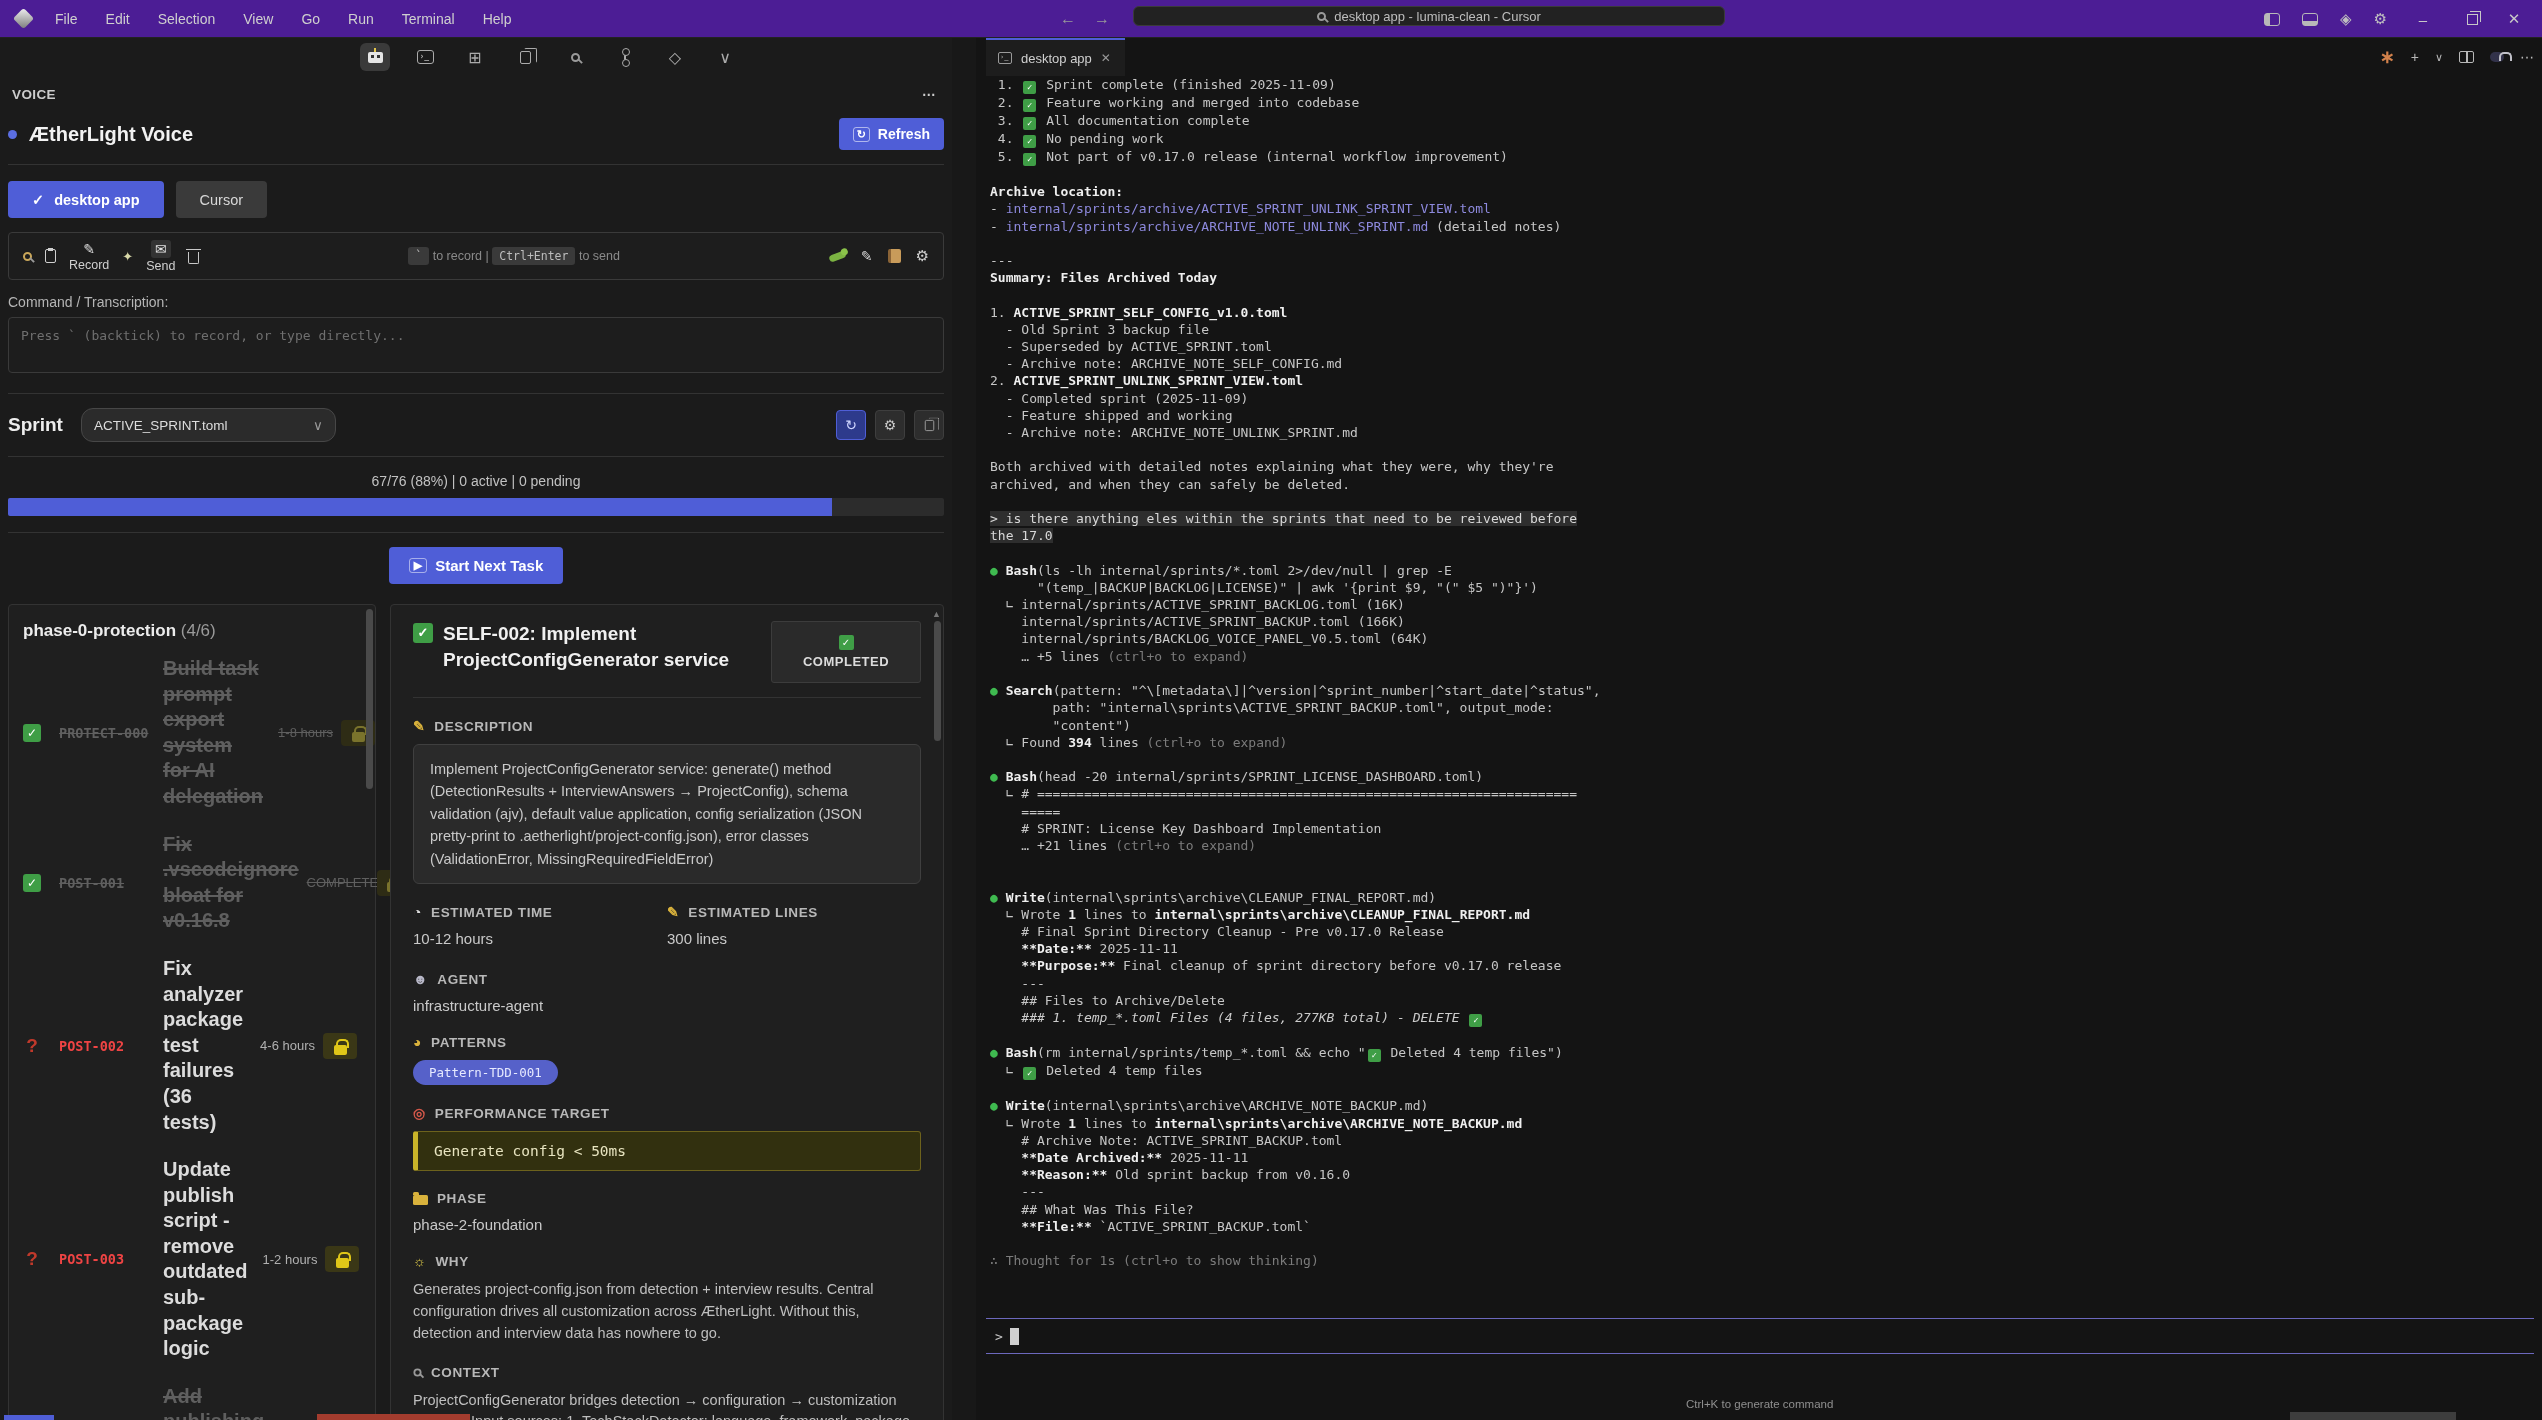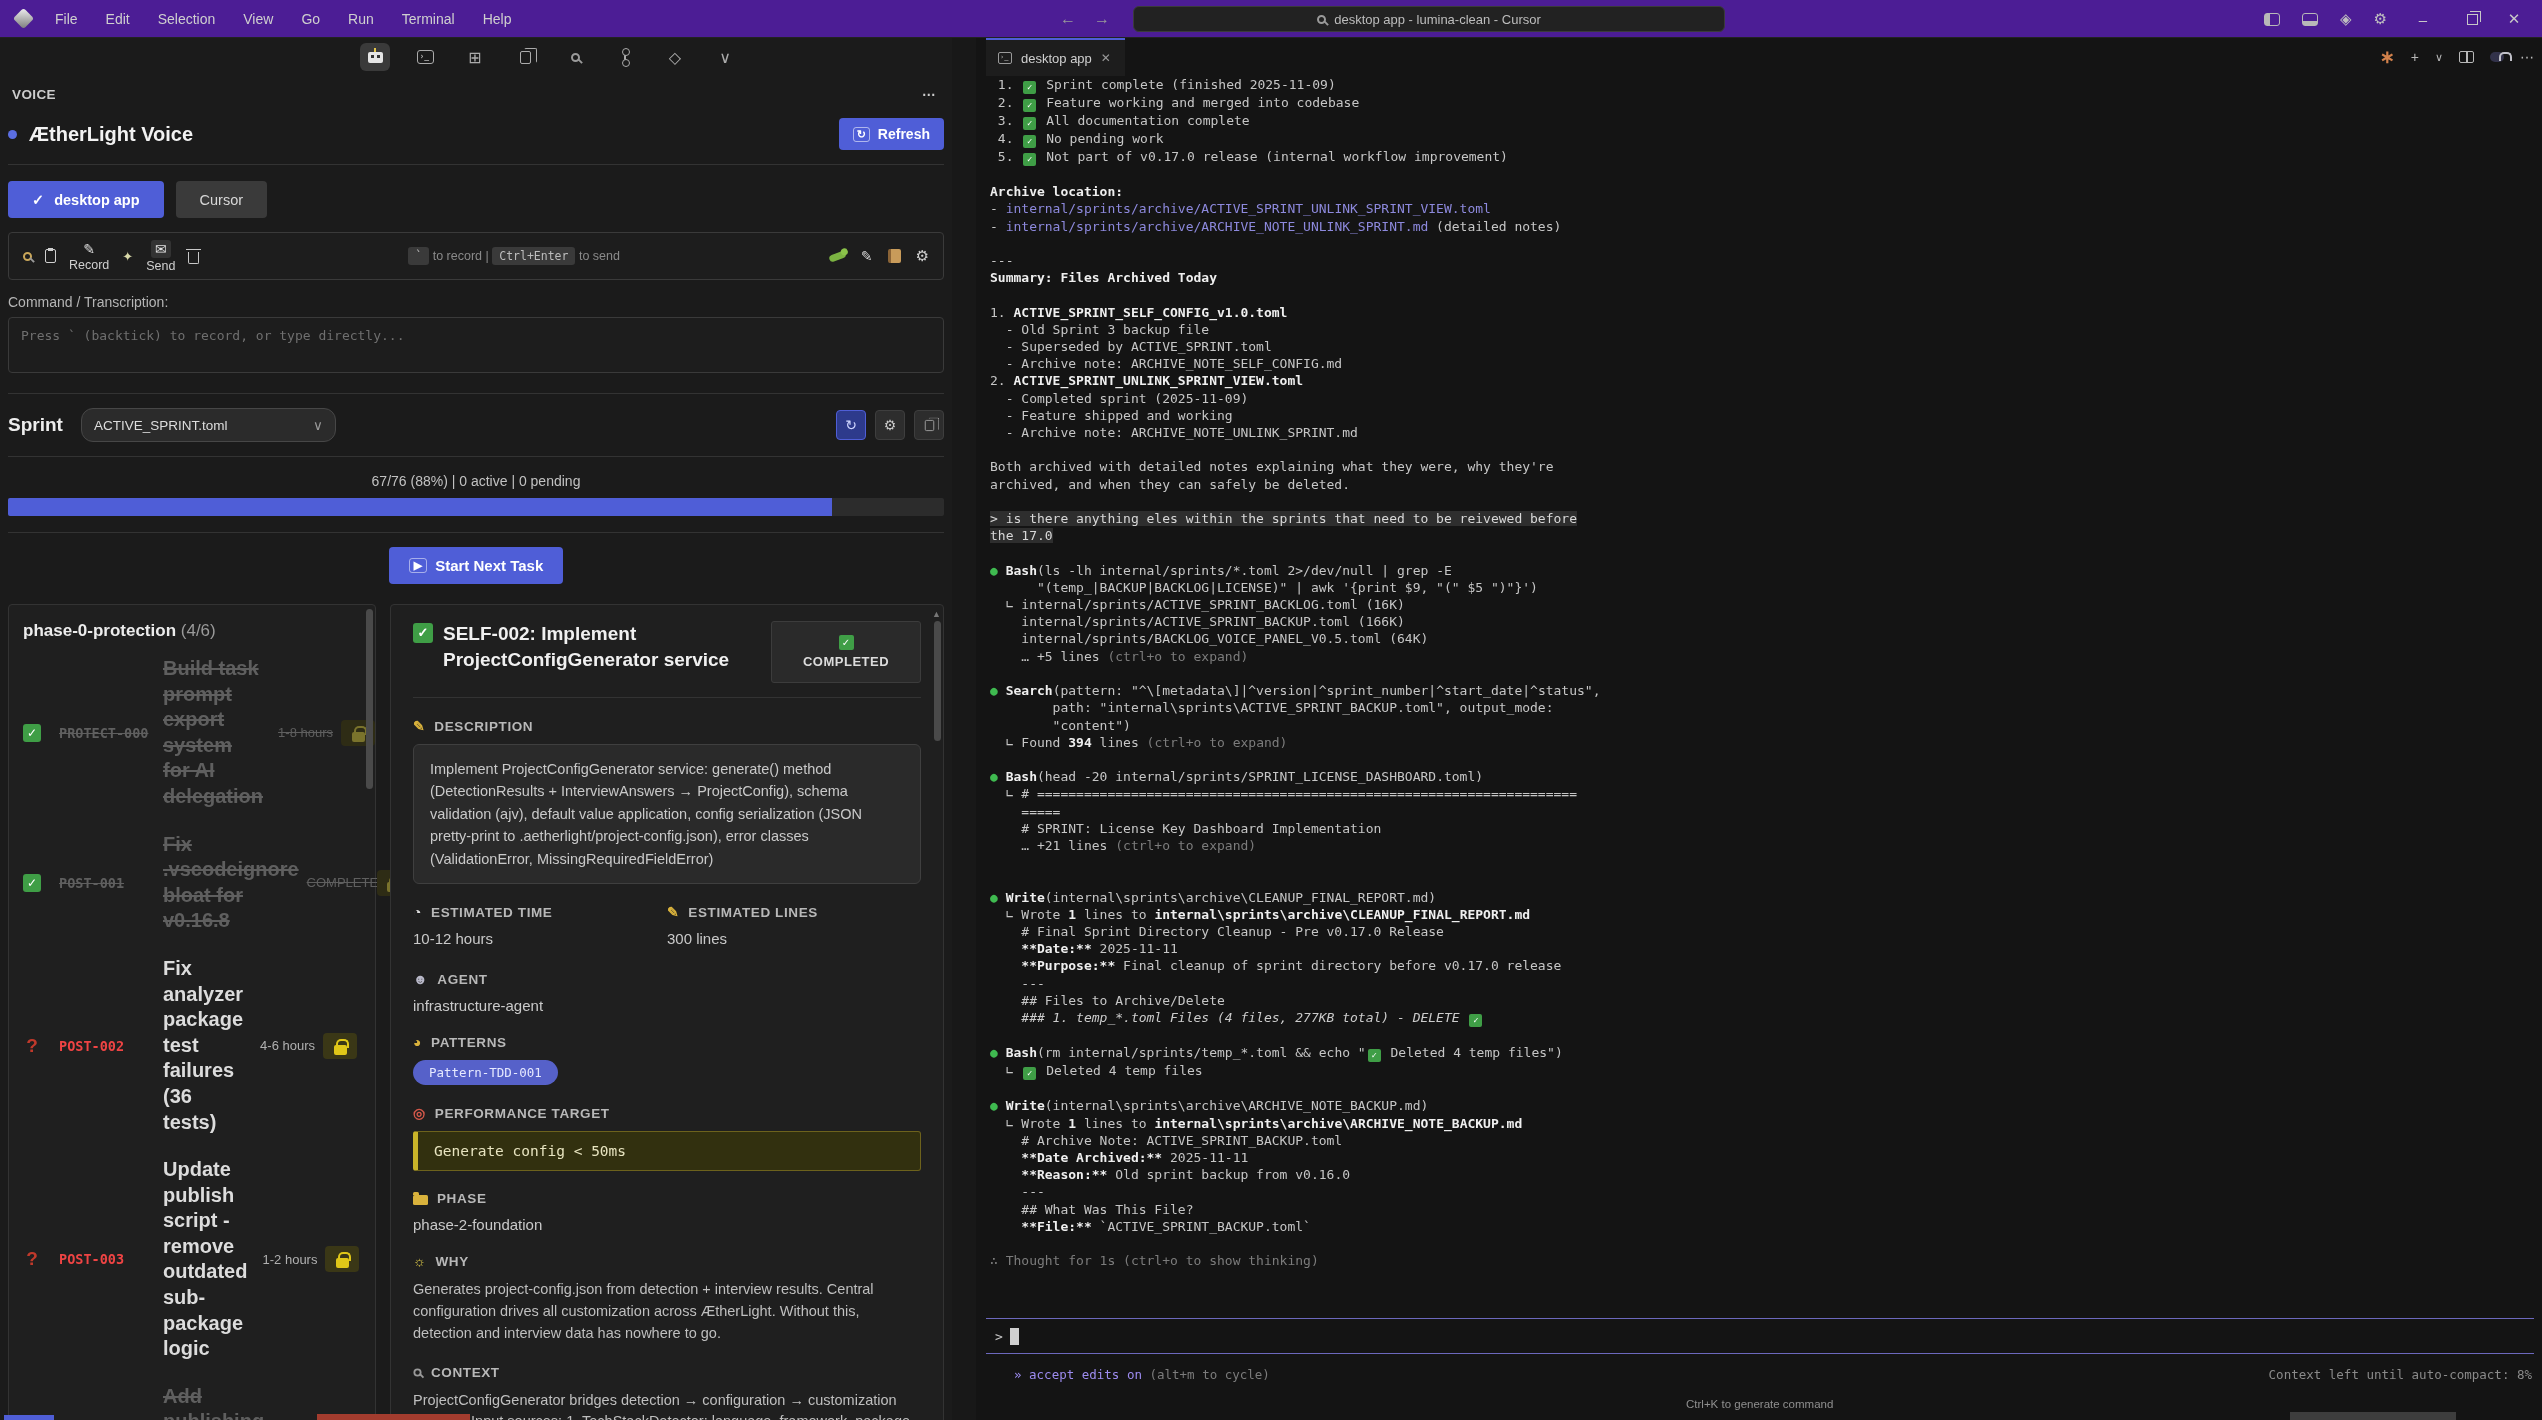--- a/index.html
+++ b/index.html
@@ -7,21 +7,21 @@
     font-family:"Liberation Sans", sans-serif; color:#cccccc; }
 
   
   .titlebar{position:absolute;top:0;left:0;right:0;height:38px;background:#4c1d95;
     display:flex;align-items:center;border-bottom:1px solid #222;}
   .logo{width:15px;height:15px;margin:0 14px 0 16px;background:linear-gradient(135deg,#f0f0f0,#7a7a7a);
     transform:rotate(45deg);border-radius:3px;}
   .menus{display:flex;gap:8px;}
   .menu-item{font-size:14px;color:#cfcfcf;padding:4px 10px;border-radius:4px;}
   .nav-arrows{position:absolute;left:1060px;display:flex;gap:18px;color:#9a9a9a;font-size:16px;}
-  .searchbox{position:absolute;left:1133px;width:592px;height:26px;top:6px;background:#222222;
+  .searchbox{position:absolute;left:1133px;width:592px;height:20px;top:6px;background:#222222;
     border:1px solid #3b3b3b;border-radius:6px;display:flex;align-items:center;justify-content:center;
     gap:8px;color:#bdbdbd;font-size:13px;}
   .tb-icons{position:absolute;right:0;top:0;height:38px;display:flex;align-items:center;gap:22px;padding-right:14px;}
   .tb-icons .g{color:#c0c0c0;font-size:15px;}
   .winbtn{color:#c8c8c8;font-size:15px;width:28px;text-align:center;}
   .ic-layout,.ic-panel{width:16px;height:13px;border:1.4px solid #b8b8b8;border-radius:3px;position:relative;}
   .ic-layout:before{content:"";position:absolute;left:0;top:0;bottom:0;width:5px;background:#b8b8b8;}
   .ic-panel:before{content:"";position:absolute;left:0;right:0;bottom:0;height:4px;background:#b8b8b8;}
   .ic-restore{width:11px;height:11px;border:1.3px solid #c8c8c8;position:relative;margin-left:8px;}
   .ic-restore:before{content:"";position:absolute;left:2px;top:-4px;width:10px;height:10px;border:1.3px solid #c8c8c8;border-left:none;border-bottom:none;}
@@ -486,23 +486,15 @@
       <span>⋯</span>
     </div>
   </div>
 
   <div class="term-body" id="term-body"><div class="tl"><span class="t-n"> 1. </span><span class="t-c">✓</span><span class="t-n"> Sprint complete (finished 2025-11-09)</span></div><div class="tl"><span class="t-n"> 2. </span><span class="t-c">✓</span><span class="t-n"> Feature working and merged into codebase</span></div><div class="tl"><span class="t-n"> 3. </span><span class="t-c">✓</span><span class="t-n"> All documentation complete</span></div><div class="tl"><span class="t-n"> 4. </span><span class="t-c">✓</span><span class="t-n"> No pending work</span></div><div class="tl"><span class="t-n"> 5. </span><span class="t-c">✓</span><span class="t-n"> Not part of v0.17.0 release (internal workflow improvement)</span></div><div class="tl">&nbsp;</div><div class="tl"><span class="t-b">Archive location:</span></div><div class="tl"><span class="t-n">- </span><span class="t-p">internal/sprints/archive/ACTIVE_SPRINT_UNLINK_SPRINT_VIEW.toml</span></div><div class="tl"><span class="t-n">- </span><span class="t-p">internal/sprints/archive/ARCHIVE_NOTE_UNLINK_SPRINT.md</span><span class="t-n"> (detailed notes)</span></div><div class="tl">&nbsp;</div><div class="tl"><span class="t-n">---</span></div><div class="tl"><span class="t-b">Summary: Files Archived Today</span></div><div class="tl">&nbsp;</div><div class="tl"><span class="t-n">1. </span><span class="t-b">ACTIVE_SPRINT_SELF_CONFIG_v1.0.toml</span></div><div class="tl"><span class="t-n">  - Old Sprint 3 backup file</span></div><div class="tl"><span class="t-n">  - Superseded by ACTIVE_SPRINT.toml</span></div><div class="tl"><span class="t-n">  - Archive note: ARCHIVE_NOTE_SELF_CONFIG.md</span></div><div class="tl"><span class="t-n">2. </span><span class="t-b">ACTIVE_SPRINT_UNLINK_SPRINT_VIEW.toml</span></div><div class="tl"><span class="t-n">  - Completed sprint (2025-11-09)</span></div><div class="tl"><span class="t-n">  - Feature shipped and working</span></div><div class="tl"><span class="t-n">  - Archive note: ARCHIVE_NOTE_UNLINK_SPRINT.md</span></div><div class="tl">&nbsp;</div><div class="tl"><span class="t-n">Both archived with detailed notes explaining what they were, why they're</span></div><div class="tl"><span class="t-n">archived, and when they can safely be deleted.</span></div><div class="tl">&nbsp;</div><div class="tl"><span class="t-h">&gt; is there anything eles within the sprints that need to be reivewed before</span></div><div class="tl"><span class="t-h">the 17.0</span></div><div class="tl">&nbsp;</div><div class="tl"><span class="t-g">● </span><span class="t-b">Bash</span><span class="t-n">(ls -lh internal/sprints/*.toml 2&gt;/dev/null | grep -E</span></div><div class="tl"><span class="t-n">      "(temp_|BACKUP|BACKLOG|LICENSE)" | awk '{print $9, "(" $5 ")"}')</span></div><div class="tl"><span class="t-n">  ∟ internal/sprints/ACTIVE_SPRINT_BACKLOG.toml (16K)</span></div><div class="tl"><span class="t-n">    internal/sprints/ACTIVE_SPRINT_BACKUP.toml (166K)</span></div><div class="tl"><span class="t-n">    internal/sprints/BACKLOG_VOICE_PANEL_V0.5.toml (64K)</span></div><div class="tl"><span class="t-n">    … +5 lines </span><span class="t-d">(ctrl+o to expand)</span></div><div class="tl">&nbsp;</div><div class="tl"><span class="t-g">● </span><span class="t-b">Search</span><span class="t-n">(pattern: "^\[metadata\]|^version|^sprint_number|^start_date|^status",</span></div><div class="tl"><span class="t-n">        path: "internal\sprints\ACTIVE_SPRINT_BACKUP.toml", output_mode:</span></div><div class="tl"><span class="t-n">        "content")</span></div><div class="tl"><span class="t-n">  ∟ Found </span><span class="t-b">394</span><span class="t-n"> lines </span><span class="t-d">(ctrl+o to expand)</span></div><div class="tl">&nbsp;</div><div class="tl"><span class="t-g">● </span><span class="t-b">Bash</span><span class="t-n">(head -20 internal/sprints/SPRINT_LICENSE_DASHBOARD.toml)</span></div><div class="tl"><span class="t-n">  ∟ # =====================================================================</span></div><div class="tl"><span class="t-n">    =====</span></div><div class="tl"><span class="t-n">    # SPRINT: License Key Dashboard Implementation</span></div><div class="tl"><span class="t-n">    … +21 lines </span><span class="t-d">(ctrl+o to expand)</span></div><div class="tl">&nbsp;</div><div class="tl">&nbsp;</div><div class="tl"><span class="t-g">● </span><span class="t-b">Write</span><span class="t-n">(internal\sprints\archive\CLEANUP_FINAL_REPORT.md)</span></div><div class="tl"><span class="t-n">  ∟ Wrote </span><span class="t-b">1</span><span class="t-n"> lines to </span><span class="t-b">internal\sprints\archive\CLEANUP_FINAL_REPORT.md</span></div><div class="tl"><span class="t-n">    # Final Sprint Directory Cleanup - Pre v0.17.0 Release</span></div><div class="tl"><span class="t-b">    **Date:**</span><span class="t-n"> 2025-11-11</span></div><div class="tl"><span class="t-b">    **Purpose:**</span><span class="t-n"> Final cleanup of sprint directory before v0.17.0 release</span></div><div class="tl"><span class="t-n">    ---</span></div><div class="tl"><span class="t-n">    ## Files to Archive/Delete</span></div><div class="tl"><span class="t-i">    ### 1. temp_*.toml Files (4 files, 277KB total) - DELETE </span><span class="t-c">✓</span></div><div class="tl">&nbsp;</div><div class="tl"><span class="t-g">● </span><span class="t-b">Bash</span><span class="t-n">(rm internal/sprints/temp_*.toml &amp;&amp; echo "</span><span class="t-c">✓</span><span class="t-n"> Deleted 4 temp files")</span></div><div class="tl"><span class="t-n">  ∟ </span><span class="t-c">✓</span><span class="t-n"> Deleted 4 temp files</span></div><div class="tl">&nbsp;</div><div class="tl"><span class="t-g">● </span><span class="t-b">Write</span><span class="t-n">(internal\sprints\archive\ARCHIVE_NOTE_BACKUP.md)</span></div><div class="tl"><span class="t-n">  ∟ Wrote </span><span class="t-b">1</span><span class="t-n"> lines to </span><span class="t-b">internal\sprints\archive\ARCHIVE_NOTE_BACKUP.md</span></div><div class="tl"><span class="t-n">    # Archive Note: ACTIVE_SPRINT_BACKUP.toml</span></div><div class="tl"><span class="t-b">    **Date Archived:**</span><span class="t-n"> 2025-11-11</span></div><div class="tl"><span class="t-b">    **Reason:**</span><span class="t-n"> Old sprint backup from v0.16.0</span></div><div class="tl"><span class="t-n">    ---</span></div><div class="tl"><span class="t-n">    ## What Was This File?</span></div><div class="tl"><span class="t-b">    **File:**</span><span class="t-n"> `ACTIVE_SPRINT_BACKUP.toml`</span></div><div class="tl">&nbsp;</div><div class="tl"><span class="t-d">∴ Thought for 1s (ctrl+o to show thinking)</span></div><div class="tl">&nbsp;</div></div>
 
   <div class="claude-input">
     <span>&gt;</span>
     <span class="cursor"></span>
   </div>
-  <div class="term-footer">
-    <span class="accept">
-      <span>»</span>
-      <span>accept edits on</span>
-      <span class="dim2">(alt+m to cycle)</span>
-    </span>
-    <span class="ctx-left">Context left until auto-compact: 8%</span>
-  </div>
   <div class="ctrlk">Ctrl+K to generate command</div>
   <div class="hscroll-stub"></div>
 </div>
 
 </body></html>

